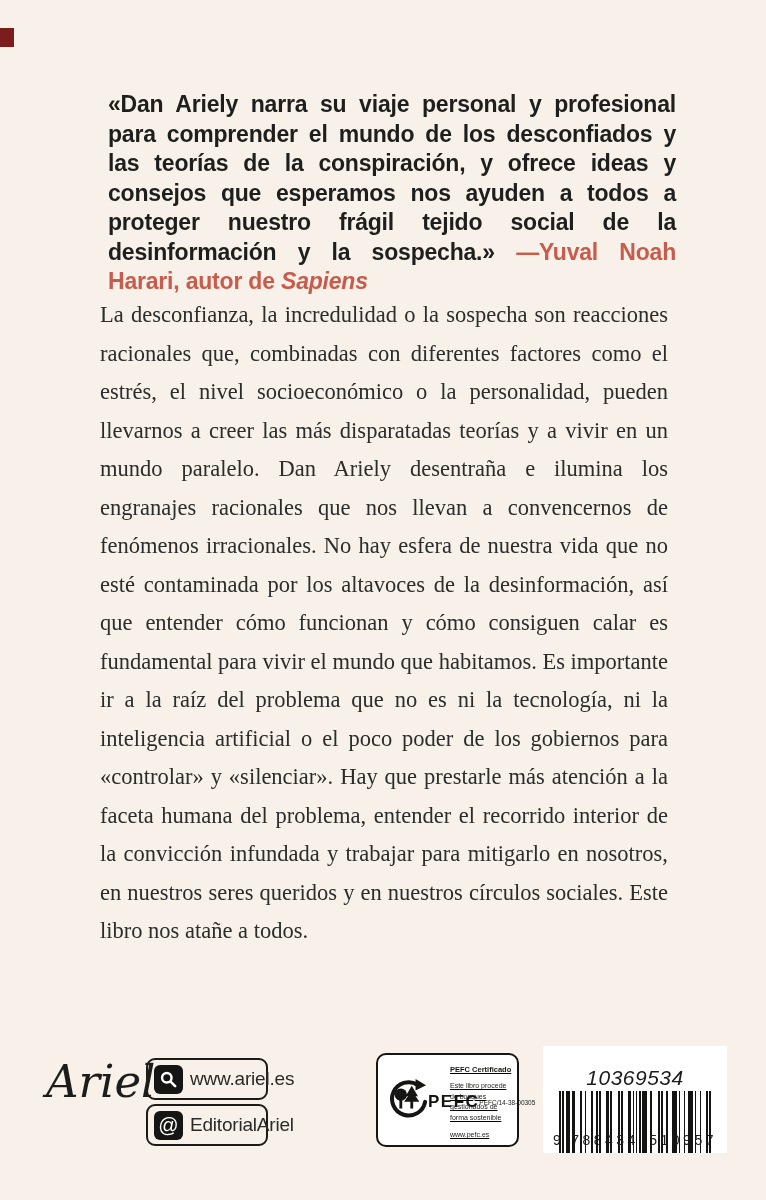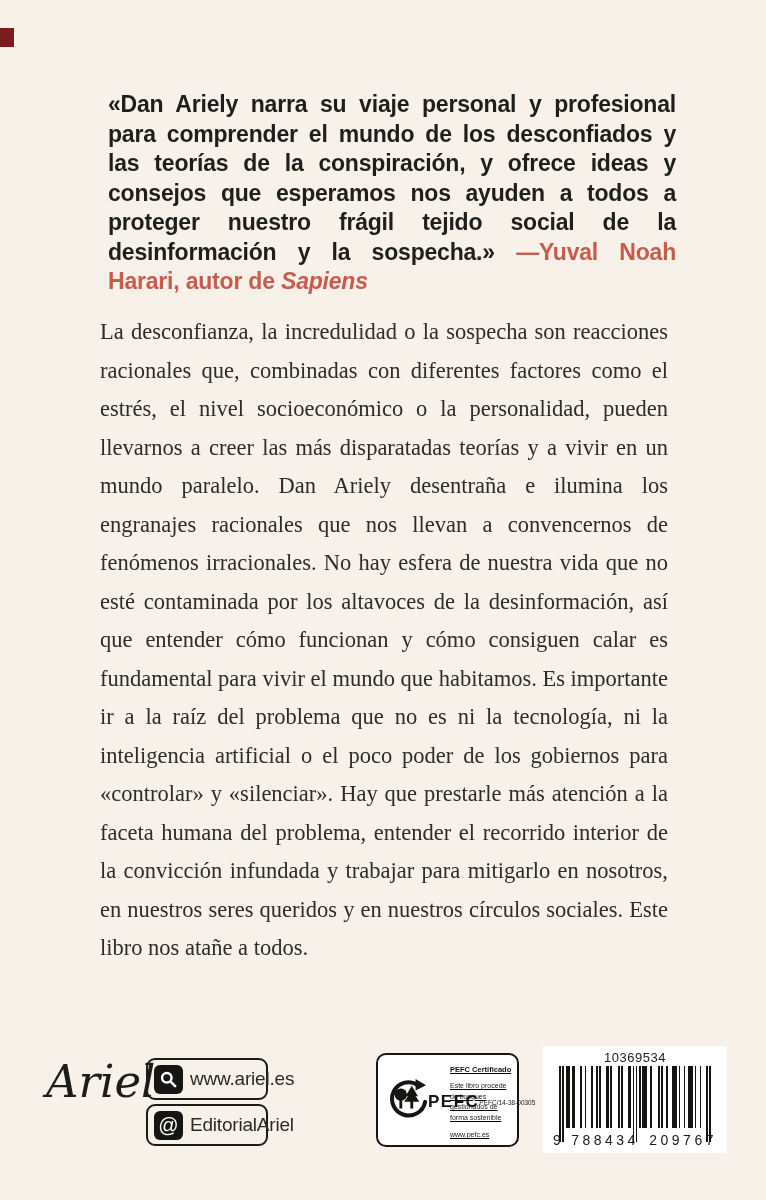--- a/index.html
+++ b/index.html
@@ -25,21 +25,21 @@
     letter-spacing:-0.2px;
     color:#1E1E1C;
     text-align:justify;
     hyphens:auto;-webkit-hyphens:auto;
     margin:8px;
   }
   .quote .attr{color:#C75B4C;}
   .quote .attr em{font-style:italic;}
   
   .body-text{
-    position:absolute;left:100px;top:313px;width:568px;
+    position:absolute;left:100px;top:296px;width:568px;
     font-family:"Liberation Serif","DejaVu Serif",serif;
     font-size:22.5px;line-height:38.5px;
     color:#2C2C2A;
     text-align:justify;
     hyphens:auto;-webkit-hyphens:auto;
     margin:0;
   }
   
   .ariel-logo{
     position:absolute;left:46px;top:1056px;width:96px;
@@ -96,22 +96,22 @@
   .pefc-right .u{font-size:7px;color:#1B1B19;margin-top:8px;}
   
   .barcode{
     box-sizing:border-box;
     position:absolute;left:543px;top:1046px;
     width:184px;height:107px;
     background:#FFFFFF;border-radius:2px;
     overflow:hidden;
   }
   .barcode .num{
-    text-align:center;font-size:13px;color:#1B1B19;
-    margin-top:4px;letter-spacing:0.5px;
+    text-align:center;font-size:21px;color:#1B1B19;
+    margin-top:20px;letter-spacing:0.5px;font-style:italic;
   }
   .bars{
     margin-top:1px;
     display:flex;justify-content:center;align-items:flex-start;
     height:80px;position:relative;
   }
   .bars i{display:block;width:1.6px;height:62px;}
   .bars i.b{background:#141412;}
   .bars i.tall{height:76px;position:relative;z-index:2;}
   .digits{
@@ -270,17 +270,17 @@
         <i class=""></i>
         <i class=""></i>
         <i class=""></i>
         <i class="b tall"></i>
         <i class="tall"></i>
         <i class="b tall"></i>
       </div>
     <div class="digits">
       <span>9</span>
       <span class="grp">788434</span>
-      <span class="grp">209767</span>
+      <span class="grp">510957</span>
     </div>
   </div>
 
 </div>
 
 </body></html>

